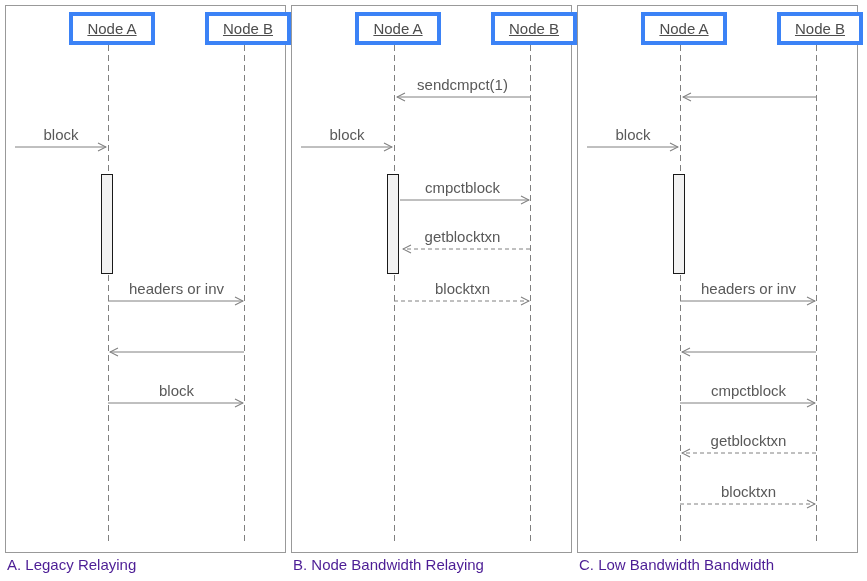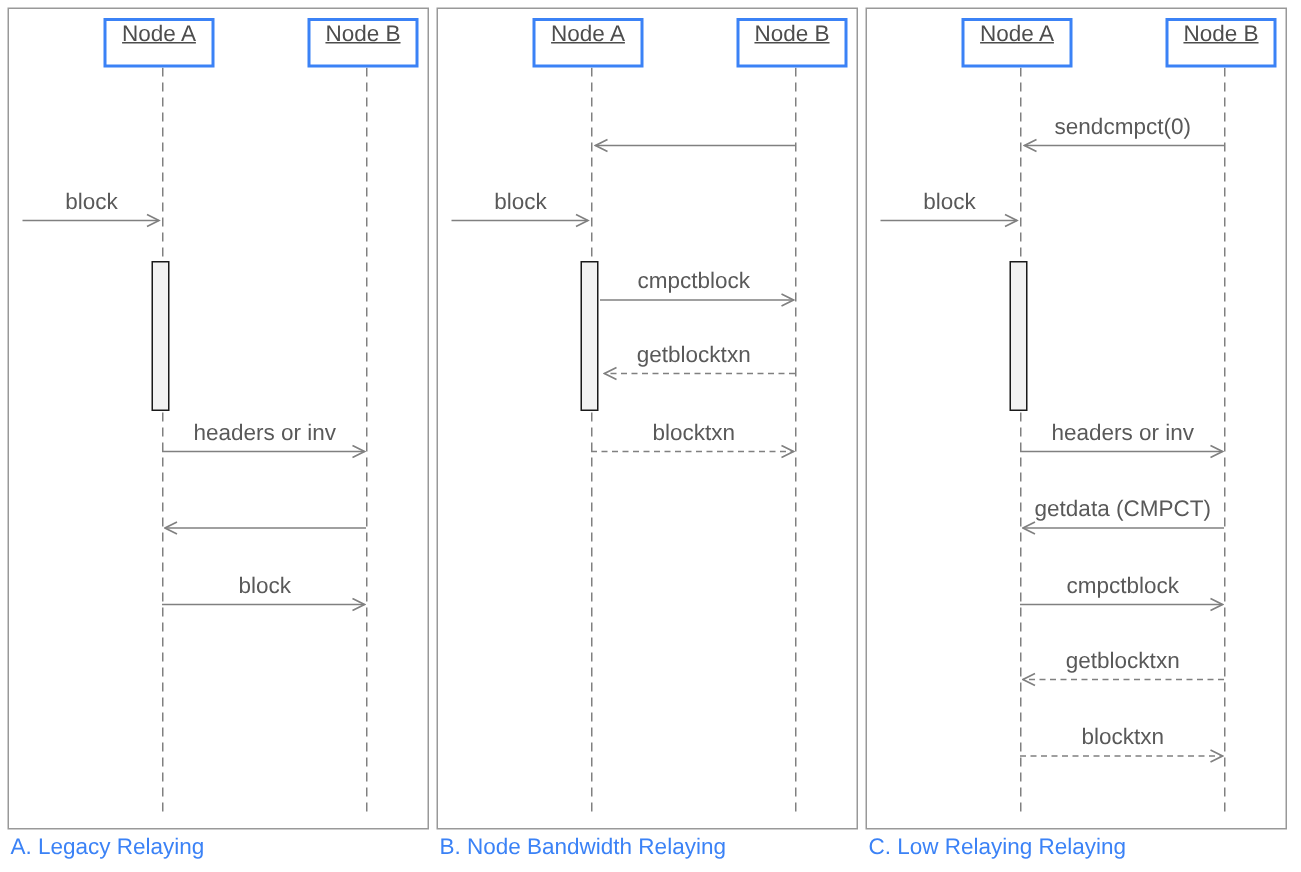--- a/index.html
+++ b/index.html
@@ -1,25 +1,25 @@
 <!DOCTYPE html>
 <html><head>
 <meta charset="utf-8">
 <style>
   html,body{margin:0;padding:0;background:#ffffff;}
   body{width:867px;height:581px;position:relative;font-family:"Liberation Sans",sans-serif;overflow:hidden;}
   .panel{position:absolute;top:5px;height:548px;width:281px;border:1px solid #999999;box-sizing:border-box;background:#ffffff;}
   .panel svg{position:absolute;left:0;top:0;}
-  .node-box{position:absolute;top:6px;width:74px;height:33px;border:2px solid #3b82f6;background:#ffffff;
-            display:flex;justify-content:center;box-sizing:border-box;}
+  .node-box{position:absolute;top:6px;width:86px;height:33px;border:4px solid #3b82f6;background:#ffffff;
+            display:flex;align-items:center;justify-content:center;box-sizing:border-box;}
   .node-box span{font-size:15px;color:#4d4d4d;text-decoration:underline;}
   .msg-label{position:absolute;left:100px;width:141px;text-align:center;font-size:15px;color:#595959;height:18px;line-height:18px;white-space:nowrap;}
   .ext-label{position:absolute;left:8px;width:94px;text-align:center;font-size:15px;color:#595959;height:18px;line-height:18px;}
   .activation{position:absolute;left:95px;width:12px;height:100px;top:168px;background:#f2f2f2;border:1.5px solid #1a1a1a;box-sizing:border-box;}
-  .caption{position:absolute;top:556px;font-size:15px;color:#3b82f6;white-space:nowrap;}
+  .caption{position:absolute;top:556px;font-size:15px;color:#4c1d95;white-space:nowrap;}
 </style>
 </head>
 <body>
 
 <div class="panel" style="left:5px">
   <svg width="281" height="548">
     <defs>
       <marker id="arr-a" viewBox="0 0 10 10" refX="9" refY="5" markerWidth="10" markerHeight="10" orient="auto">
         <path d="M1,1 L9,5 L1,9" fill="none" stroke="#808080" stroke-width="1.1"></path>
       </marker>
@@ -58,20 +58,21 @@
     <line x1="238" y1="243" x2="111" y2="243" stroke="#808080" stroke-width="1" stroke-dasharray="4 3" marker-end="url(#arr-b)"></line>
     <line x1="102" y1="295" x2="237" y2="295" stroke="#808080" stroke-width="1" stroke-dasharray="4 3" marker-end="url(#arr-b)"></line>
   </svg>
   <div class="node-box" style="left:63px">
       <span>Node A</span>
     </div>
   <div class="node-box" style="left:199px">
       <span>Node B</span>
     </div>
   <div class="activation"></div>
+  <div class="msg-label" style="top:70px">sendcmpct(1)</div>
   <div class="ext-label" style="top:120px">block</div>
   <div class="msg-label" style="top:173px">cmpctblock</div>
   <div class="msg-label" style="top:222px">getblocktxn</div>
   <div class="msg-label" style="top:274px">blocktxn</div>
 </div>
 
 <div class="panel" style="left:577px">
   <svg width="281" height="548">
     <defs>
       <marker id="arr-c" viewBox="0 0 10 10" refX="9" refY="5" markerWidth="10" markerHeight="10" orient="auto">
@@ -88,24 +89,22 @@
     <line x1="238" y1="447" x2="104" y2="447" stroke="#808080" stroke-width="1" stroke-dasharray="4 3" marker-end="url(#arr-c)"></line>
     <line x1="102" y1="498" x2="237" y2="498" stroke="#808080" stroke-width="1" stroke-dasharray="4 3" marker-end="url(#arr-c)"></line>
   </svg>
   <div class="node-box" style="left:63px">
       <span>Node A</span>
     </div>
   <div class="node-box" style="left:199px">
       <span>Node B</span>
     </div>
   <div class="activation"></div>
-  <div class="msg-label" style="top:70px">sendcmpct(0)</div>
   <div class="ext-label" style="top:120px">block</div>
   <div class="msg-label" style="top:274px">headers or inv</div>
-  <div class="msg-label" style="top:325px">getdata (CMPCT)</div>
   <div class="msg-label" style="top:376px">cmpctblock</div>
   <div class="msg-label" style="top:426px">getblocktxn</div>
   <div class="msg-label" style="top:477px">blocktxn</div>
 </div>
 
 <div class="caption" style="left:7px">A. Legacy Relaying</div>
 <div class="caption" style="left:293px">B. Node Bandwidth Relaying</div>
-<div class="caption" style="left:579px">C. Low Relaying Relaying</div>
+<div class="caption" style="left:579px">C. Low Bandwidth Bandwidth</div>
 
 </body></html>

